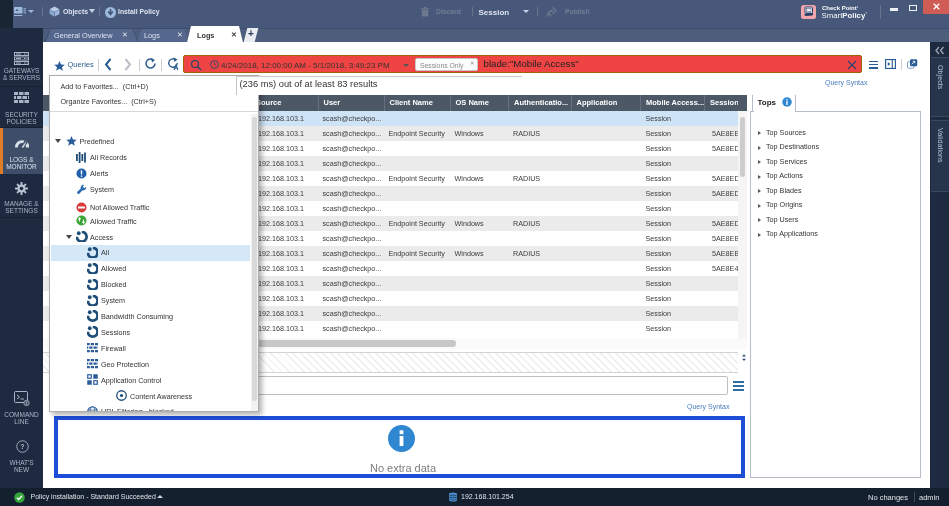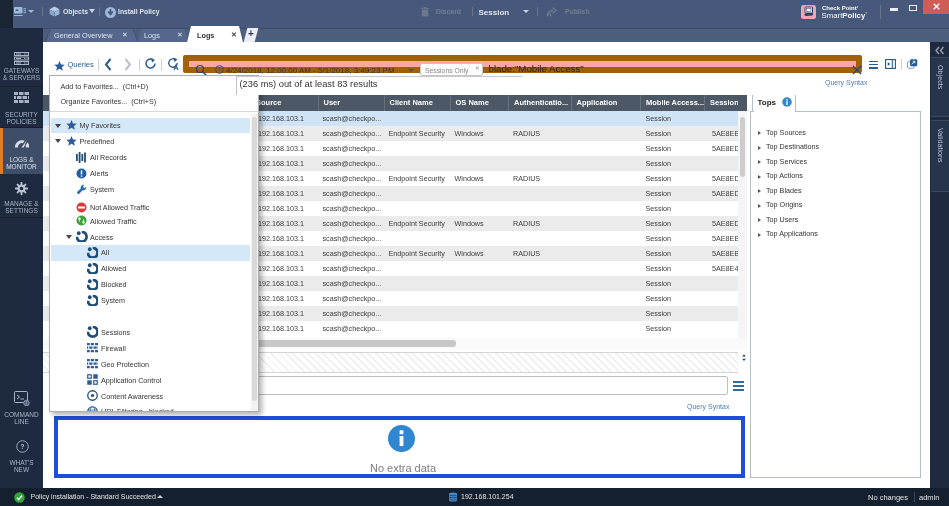--- a/index.html
+++ b/index.html
@@ -23,21 +23,21 @@
 #plustab { top:-1.5px; left:243.5px; width:15px; height:15px; background:#e9ecf1; clip-path:polygon(4px 0, 100% 0, calc(100% - 4px) 100%, 0 100%); }
 #plustab span { position:absolute; left:4.5px; top:0.5px; font-size:10px; color:#2a3a55; font-weight:bold; }
 
 #sidebar { left:0; top:42px; width:43px; height:446px; background:#1d2a3f; }
 .sbitem { left:0; width:43px; text-align:center; color:#a9b5c8; font-size:6.5px; line-height:7px; }
 .sbitem.sel { background:#3e4d68; color:#d9e2ee; }
 .orangebar { left:0; width:2.5px; background:#e07b26; }
 .sbsep { left:0; width:43px; height:1px; background:#16202f; }
 
 #content { left:43px; top:42px; width:887px; height:446px; background:#fff; }
-#searchbox { left:140px; top:12.5px; width:678.5px; height:18.5px; border:6px solid #a16207; border-radius:2px; background:#fca5a5; }
+#searchbox { left:140px; top:12.5px; width:678.5px; height:18.5px; border:1px solid #a16207; border-radius:2px; background:#ef4444; }
 .sbdate { font-size:8px; color:#333; }
 #sessionstag { position:absolute; left:231px; top:2.5px; width:63px; height:13px; border:1px solid #c6c6c6; border-radius:2px; background:#fcfcfc; color:#8a8a8a; font-size:6.8px; }
 
 #resline { left:192.5px; top:34.5px; width:626px; height:18px; border-left:1px solid #c4c4c4; background:#fff; z-index:60; }
 
 #lheader { left:0px; top:52.5px; width:704px; height:16px; background:#4d5866; overflow:hidden; }
 .hcell { position:absolute; top:0; height:16px; color:#fff; font-size:7.5px; font-weight:bold; line-height:16px; white-space:nowrap; overflow:hidden; border-left:1px solid #66707e; padding-left:5px; }
 .lrow { position:absolute; left:0; width:694.5px; height:15.07px; font-size:7.2px; color:#3b3b3b; line-height:15.07px; white-space:nowrap; overflow:hidden; }
 .lrow.alt { background:#ebebeb; }
 .lrow.selrow { background:#cfe3f7; }
@@ -477,27 +477,20 @@
       <rect x="11.6" y="11" width="3.8" height="10" fill="#fff"></rect>
         <rect x="11.6" y="5.3" width="3.8" height="3.9" fill="#fff"></rect>
     </svg>
     <div class="abs" style="left:0; top:42px; width:690px; text-align:center; font-size:11px; color:#7d7d7d;">No extra data</div>
   </div>
 
   <div id="dropdown" class="abs">
     <div class="ddmenu" style="top:6px;">Add to Favorites...&nbsp; (Ctrl+D)</div>
     <div class="ddmenu" style="top:21.5px;">Organize Favorites...&nbsp; (Ctrl+S)</div>
     <div class="abs" style="left:0; top:35.5px; width:207.5px; height:1px; background:#d8d8d8;"></div>
-    <div class="ddrow ddsel" style="top:42.0px;">
-        <span class="caret" style="left:4px; top:6px;"></span>
-        <svg class="dico" style="left:15px; top:2.8px;" width="11" height="10" viewBox="0 0 22 20">
-          <path d="M11 0 L14 7 L21.5 7.5 L15.8 12.3 L17.8 19.5 L11 15.3 L4.2 19.5 L6.2 12.3 L0.5 7.5 L8 7 Z" fill="#2b5d9b"></path>
-        </svg>
-        <span class="dtxt" style="left:28.5px;">My Favorites</span>
-      </div>
     <div class="ddrow" style="top:57.9px;">
         <span class="caret" style="left:4px; top:6px;"></span>
         <svg class="dico" style="left:15px; top:2.8px;" width="11" height="10" viewBox="0 0 22 20">
           <path d="M11 0 L14 7 L21.5 7.5 L15.8 12.3 L17.8 19.5 L11 15.3 L4.2 19.5 L6.2 12.3 L0.5 7.5 L8 7 Z" fill="#2b5d9b"></path>
         </svg>
         <span class="dtxt" style="left:28.5px;">Predefined</span>
       </div>
     <div class="ddrow" style="top:73.8px;">
         <svg class="dico" style="left:25px; top:2.5px;" width="10" height="11" viewBox="0 0 20 22">
           <rect x="0" y="4" width="3.6" height="14" fill="#1f4e79"></rect>
@@ -573,20 +566,29 @@
         <span class="dtxt" style="left:50px;">Blocked</span>
       </div>
     <div class="ddrow" style="top:216.9px;">
         <svg class="dico" style="left:35.5px; top:2.2px;" width="11.5" height="11.5" viewBox="0 0 23 23">
           <g transform="translate(23,0) scale(-1,1)">
             <path d="M 21.2 11.5 A 9.7 9.7 0 1 1 11.5 1.8" fill="none" stroke="#1f4e79" stroke-width="5.6"></path>
             <circle cx="17.5" cy="4.5" r="3.8" fill="#1f4e79"></circle>
           </g>
         </svg>
         <span class="dtxt" style="left:50px;">System</span>
+      </div>
+    <div class="ddrow" style="top:232.8px;">
+        <svg class="dico" style="left:35.5px; top:2.2px;" width="11.5" height="11.5" viewBox="0 0 23 23">
+          <g transform="translate(23,0) scale(-1,1)">
+            <path d="M 21.2 11.5 A 9.7 9.7 0 1 1 11.5 1.8" fill="none" stroke="#1f4e79" stroke-width="5.6"></path>
+            <circle cx="17.5" cy="4.5" r="3.8" fill="#1f4e79"></circle>
+          </g>
+        </svg>
+        <span class="dtxt" style="left:50px;">Bandwidth Consuming</span>
       </div>
     <div class="ddrow" style="top:248.7px;">
         <svg class="dico" style="left:35.5px; top:2.2px;" width="11.5" height="11.5" viewBox="0 0 23 23">
           <g transform="translate(23,0) scale(-1,1)">
             <path d="M 21.2 11.5 A 9.7 9.7 0 1 1 11.5 1.8" fill="none" stroke="#1f4e79" stroke-width="5.6"></path>
             <circle cx="17.5" cy="4.5" r="3.8" fill="#1f4e79"></circle>
           </g>
         </svg>
         <span class="dtxt" style="left:50px;">Sessions</span>
       </div>
@@ -630,21 +632,21 @@
             <rect x="1.5" y="1.5" width="7" height="7"></rect>
             <rect x="13.5" y="13.5" width="7" height="7"></rect>
           </g>
           <g fill="#2b5d9b">
             <rect x="12.5" y="0.5" width="9" height="9"></rect>
             <rect x="0.5" y="12.5" width="9" height="9"></rect>
           </g>
         </svg>
         <span class="dtxt" style="left:50px;">Application Control</span>
       </div>
-    <div class="ddrow" style="top:312.3px;">
+    <div class="ddrow" style="top:312.3px;margin-left:29px;">
         <svg class="dico" style="left:35.5px; top:2.5px;" width="11" height="11" viewBox="0 0 22 22">
           <circle cx="11" cy="11" r="9.5" fill="none" stroke="#1f4e79" stroke-width="2.6"></circle>
           <circle cx="11" cy="11" r="3.2" fill="#1f4e79"></circle>
         </svg>
         <span class="dtxt" style="left:50px;">Content Awareness</span>
       </div>
     <div class="ddrow" style="top:328.2px;">
         <svg class="dico" style="left:35.5px; top:2.5px;" width="11" height="11" viewBox="0 0 22 22">
           <circle cx="11" cy="11" r="9.5" fill="none" stroke="#2b5d9b" stroke-width="2.4"></circle>
           <ellipse cx="11" cy="11" rx="4.5" ry="9.5" fill="none" stroke="#2b5d9b" stroke-width="1.6"></ellipse>

